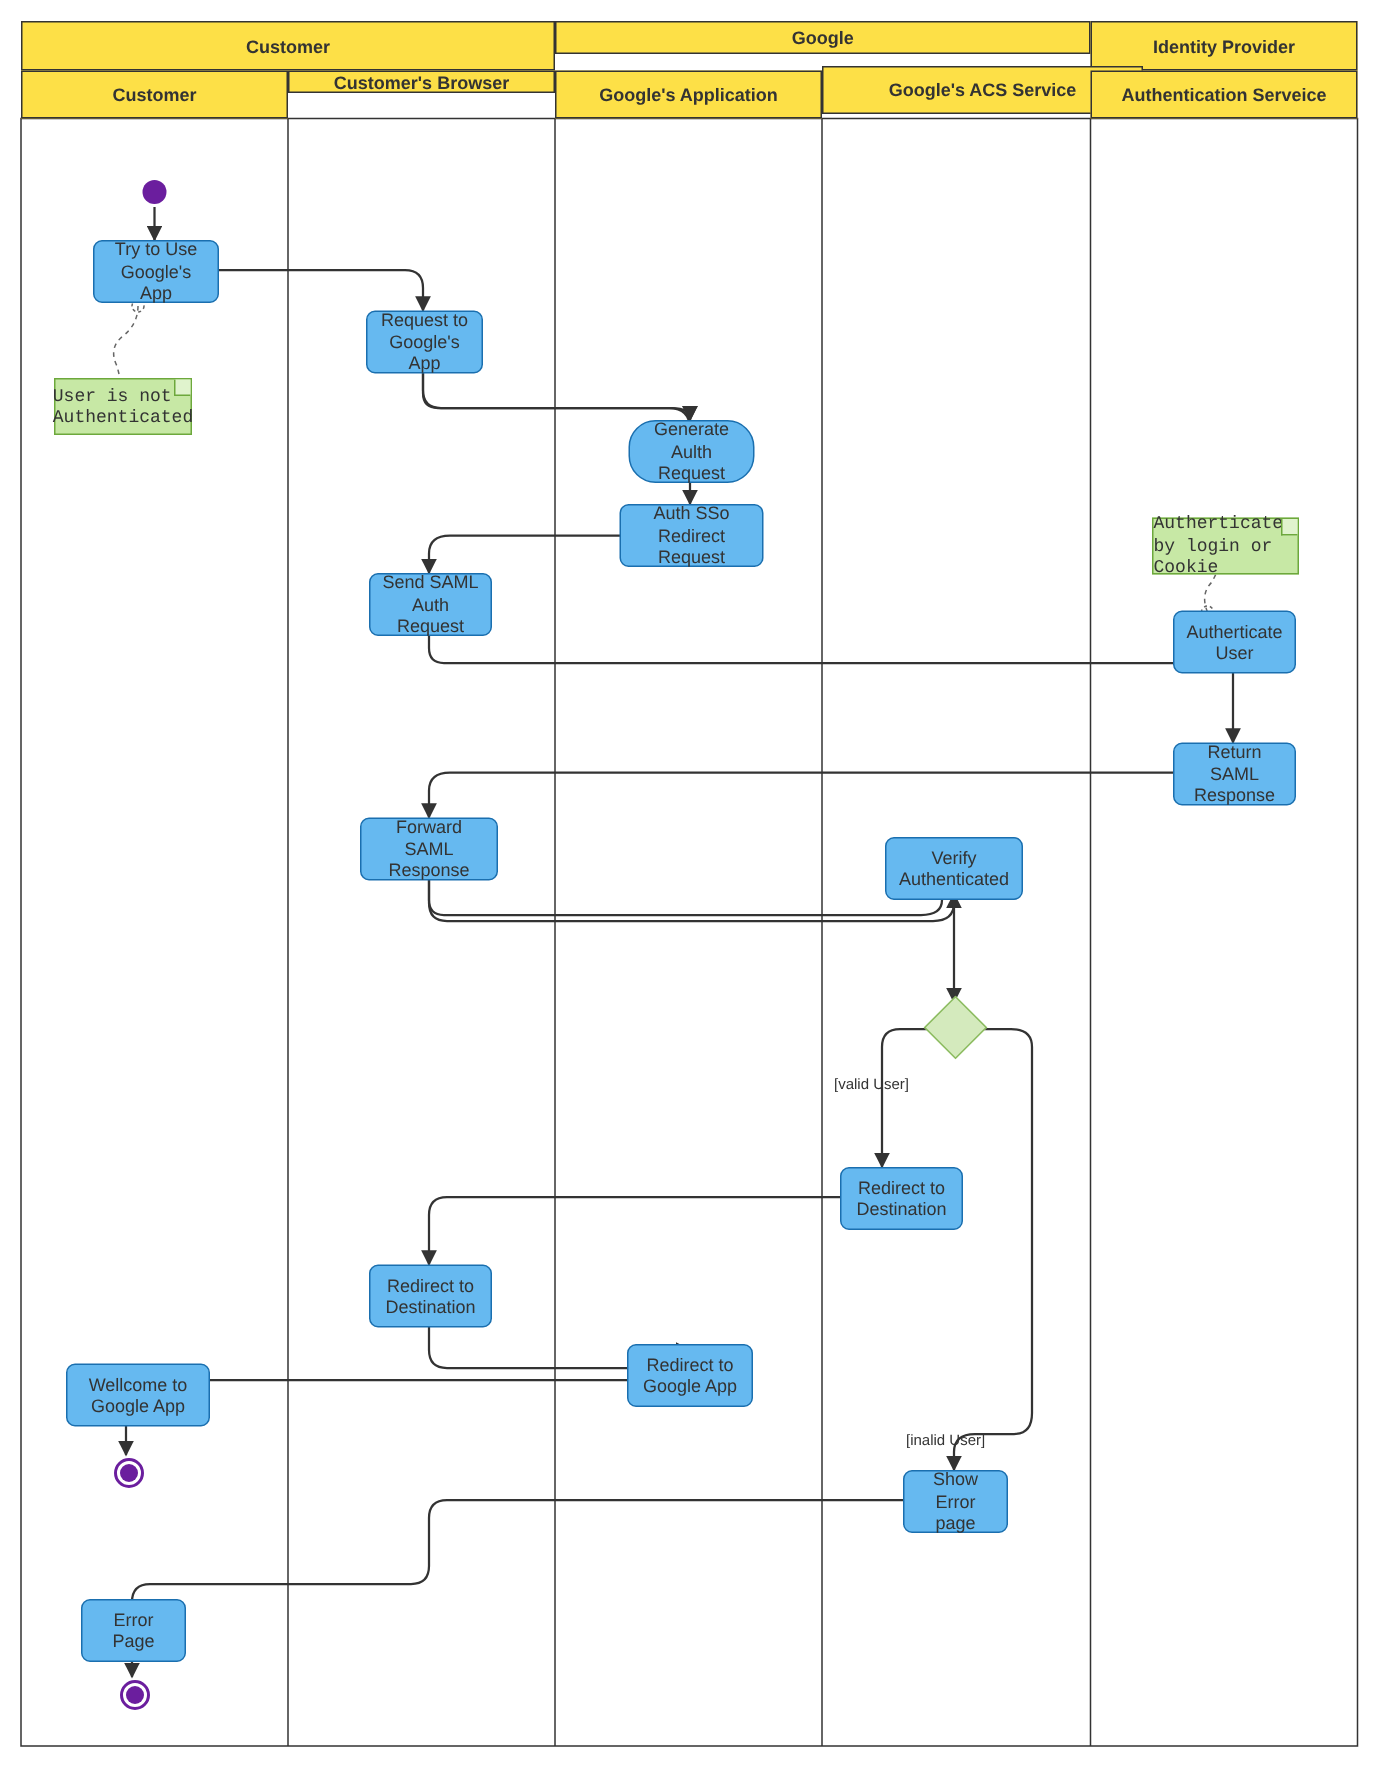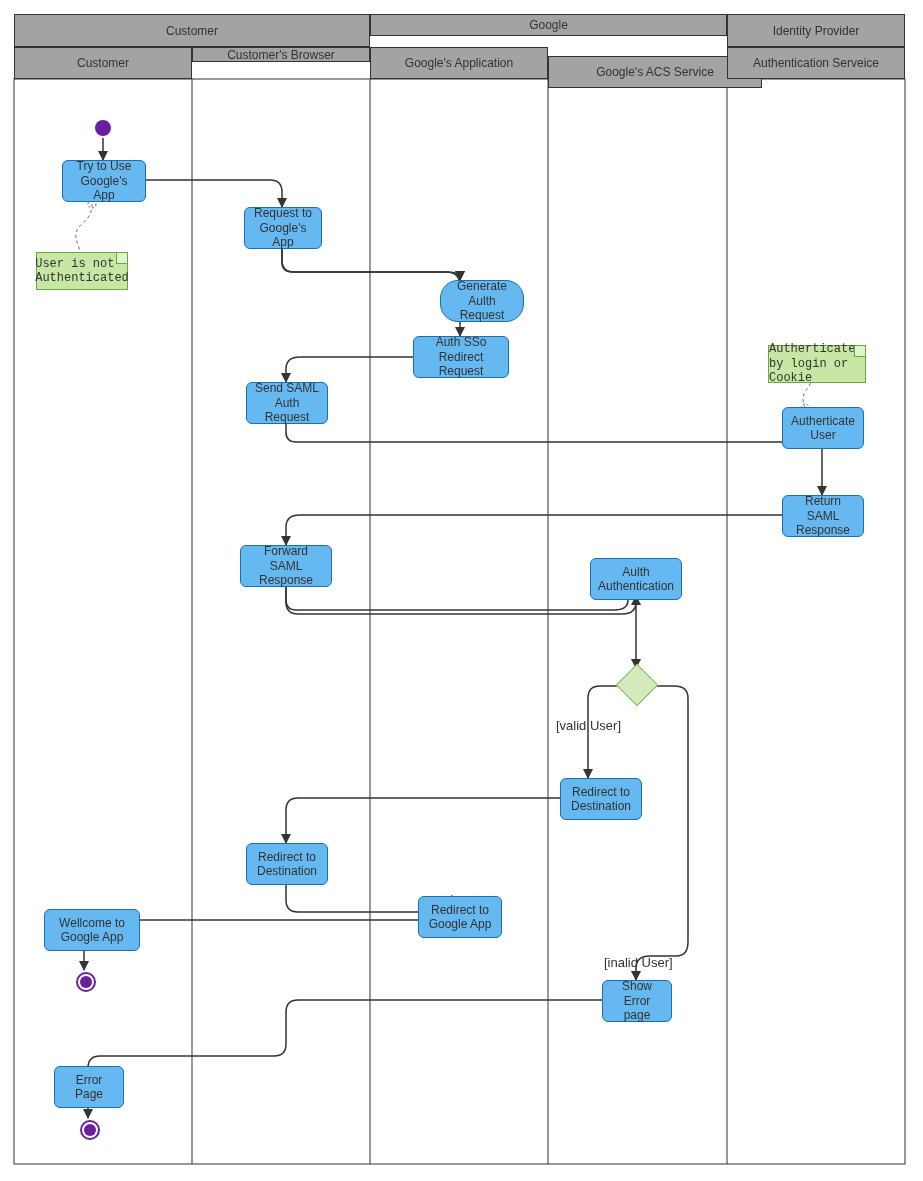--- a/index.html
+++ b/index.html
@@ -1,31 +1,31 @@
 <!DOCTYPE html>
 <html><head>
 <meta charset="utf-8">
 <style>
   body{margin:0;font-family:Arial,Helvetica,sans-serif;color:#333;font-size:12px;background:#fff;}
   .canvas{position:relative;width:923px;height:1181px;background:#fff;}
   
-  .hdr{position:absolute;border:1px solid #333;background:#a3a3a3;display:flex;align-items:center;justify-content:center;text-align:center;padding:2px 0;box-sizing:border-box;}
+  .hdr{position:absolute;border:1px solid #333;background:#fde047;display:flex;align-items:center;justify-content:center;text-align:center;padding:2px 0;box-sizing:border-box;font-weight:bold;}
   
   .act{position:absolute;background:#66b9f0;border:1px solid #1a6faf;border-radius:6px;display:flex;align-items:center;justify-content:center;text-align:center;padding:20px 6px;box-sizing:border-box;line-height:1.2;}
   
   .note{position:absolute;background:#c7e8a5;border:1px solid #6da83c;display:flex;align-items:center;justify-content:center;text-align:left;padding:0;box-sizing:border-box;line-height:1.2;font-family:Liberation Mono, monospace;}
   .note-fold{position:absolute;top:0;right:0;width:10px;height:10px;background:#e0f3cd;border-left:1px solid #6da83c;border-bottom:1px solid #6da83c;}
   
   .diamond{position:absolute;width:28px;height:28px;background:#d4eabd;border:1px solid #8bbb5f;transform:rotate(45deg);}
   
   .circ{position:absolute;width:16px;height:16px;border-radius:50%;background:#6b1e9e;}
   .circ-end{border:2px solid #6b1e9e;background:#fff;}
   .circ-end::after{content:"";position:absolute;top:2px;left:2px;right:2px;bottom:2px;border-radius:50%;background:#6b1e9e;}
   
-  .guard{position:absolute;font-size:13px;color:#333;white-space:nowrap;}
+  .guard{position:absolute;font-size:10px;color:#333;white-space:nowrap;}
   svg{position:absolute;top:0;left:0;overflow:visible;}
 </style>
 </head>
 <body>
 
 <div class="canvas">
 
   <svg width="923" height="1181">
     <defs>
       <marker id="arrow" viewBox="0 0 10 10" refX="9" refY="5" markerWidth="7" markerHeight="7" orient="auto-start-reverse">
@@ -140,55 +140,55 @@
 
   <div class="hdr" style="left:14px;top:47px;width:178px;height:32px;">
       <span>Customer</span>
     </div>
   <div class="hdr" style="left:192px;top:47px;width:178px;height:15px;">
       <span>Customer's Browser</span>
     </div>
   <div class="hdr" style="left:370px;top:47px;width:178px;height:32px;">
       <span>Google's Application</span>
     </div>
-  <div class="hdr" style="left:548px;top:56px;width:214px;height:32px;">
+  <div class="hdr" style="left:548px;top:44px;width:214px;height:32px;">
       <span>Google's ACS Service</span>
     </div>
   <div class="hdr" style="left:727px;top:47px;width:178px;height:32px;">
       <span>Authentication Serveice</span>
     </div>
 
   <div class="circ" style="left:95px;top:120px;"></div>
 
   <div class="act" style="left:62px;top:160px;width:84px;height:38px;">
       <span>Try to Use Google's App</span>
     </div>
   <div class="act" style="left:244px;top:207px;width:78px;height:38px;">
       <span>Request to Google's App</span>
     </div>
-  <div class="act" style="left:440px;top:280px;width:84px;height:38px;border-radius:18px;">
+  <div class="act" style="left:419px;top:280px;width:84px;height:38px;border-radius:18px;">
       <span>Generate Aulth Request</span>
     </div>
   <div class="act" style="left:413px;top:336px;width:96px;height:38px;">
       <span>Auth SSo Redirect Request</span>
     </div>
   <div class="act" style="left:246px;top:382px;width:82px;height:38px;">
       <span>Send SAML Auth Request</span>
     </div>
   <div class="act" style="left:782px;top:407px;width:82px;height:38px;">
       <span>Autherticate User</span>
     </div>
   <div class="act" style="left:782px;top:495px;width:82px;height:38px;">
       <span>Return SAML Response</span>
     </div>
   <div class="act" style="left:240px;top:545px;width:92px;height:38px;">
       <span>Forward SAML Response</span>
     </div>
   <div class="act" style="left:590px;top:558px;width:92px;height:38px;">
-      <span>Aulth Authentication</span>
+      <span>Verify Authenticated</span>
     </div>
   <div class="act" style="left:560px;top:778px;width:82px;height:38px;">
       <span>Redirect to Destination</span>
     </div>
   <div class="act" style="left:246px;top:843px;width:82px;height:38px;">
       <span>Redirect to Destination</span>
     </div>
   <div class="act" style="left:418px;top:896px;width:84px;height:38px;">
       <span>Redirect to Google App</span>
     </div>

